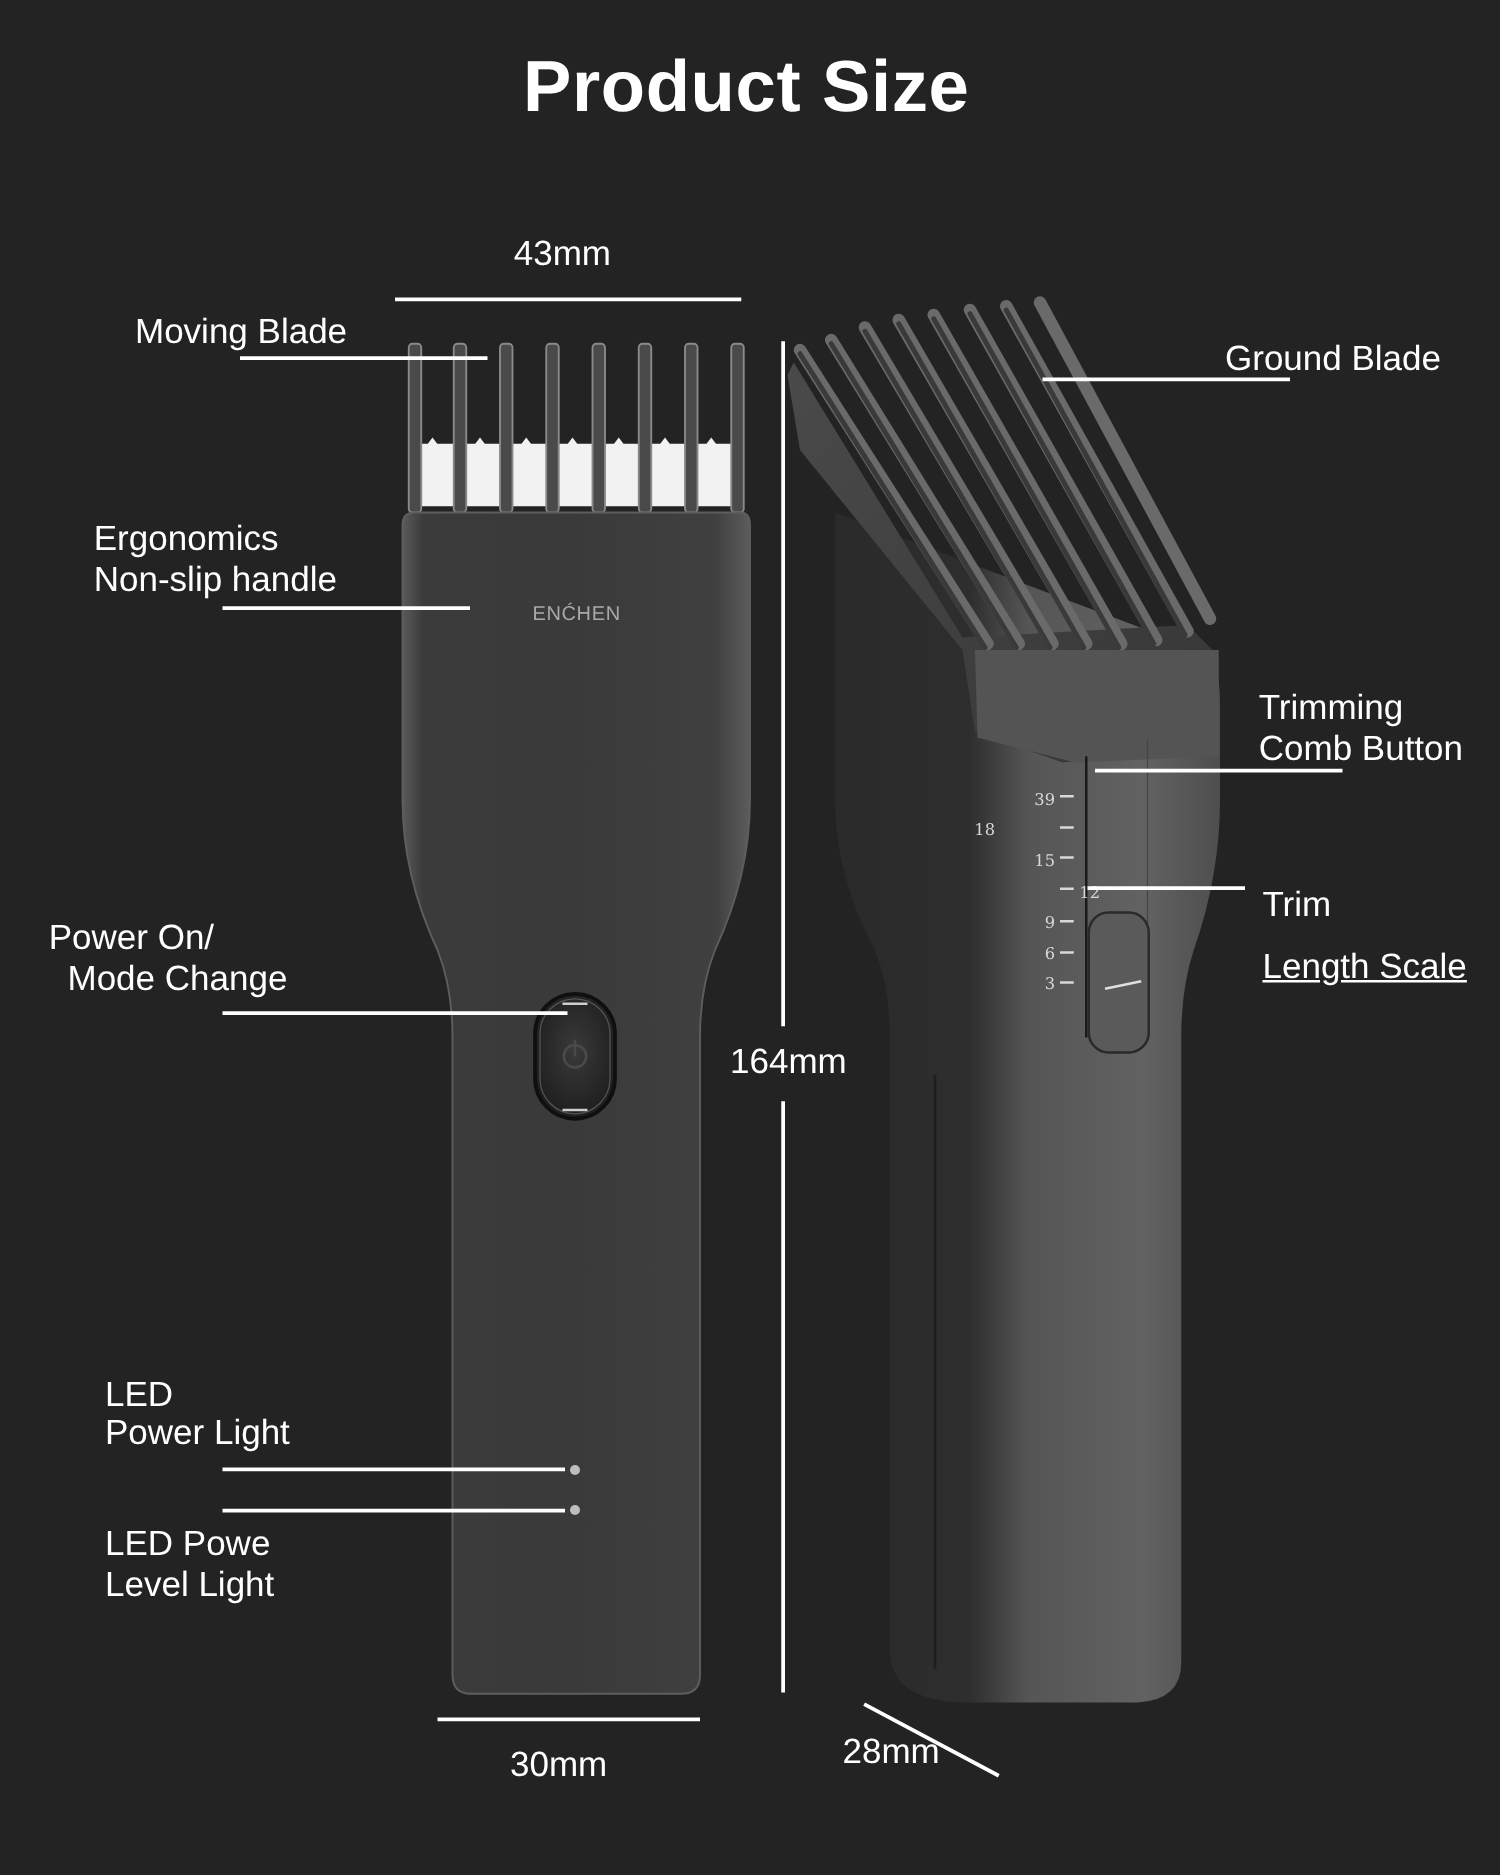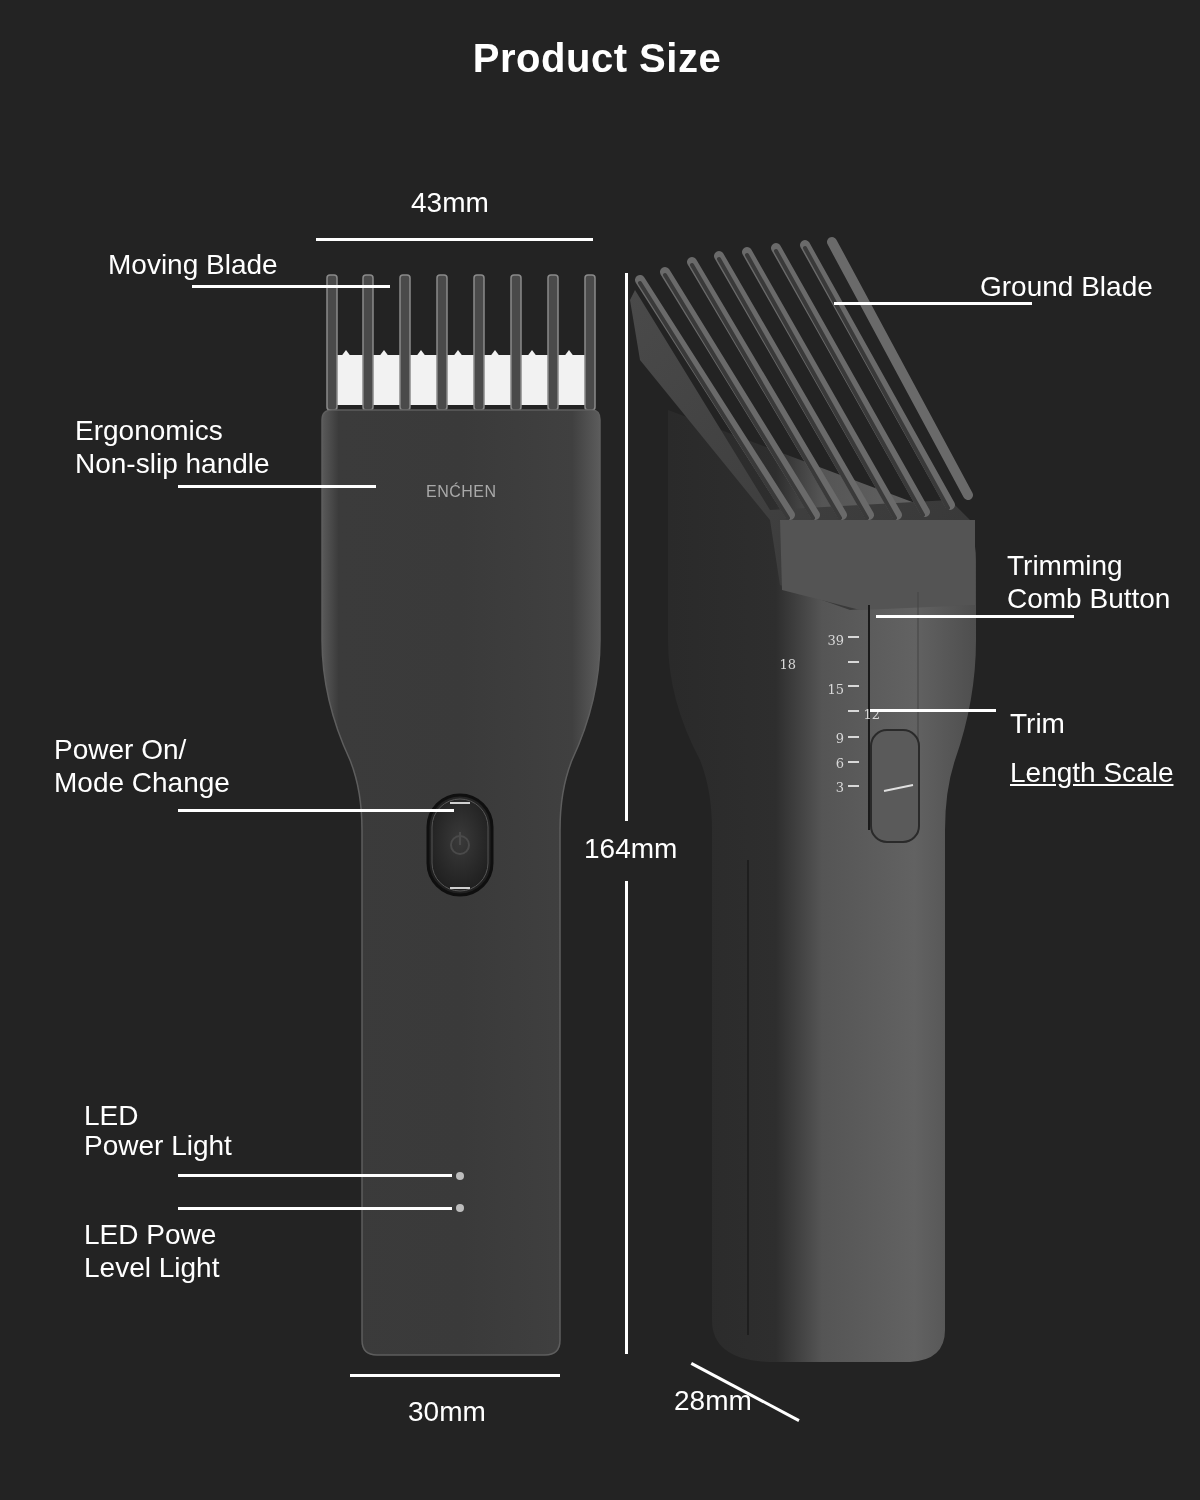--- a/index.html
+++ b/index.html
@@ -6,21 +6,21 @@
   body {
     width: 1200px; height: 1500px;
     background: #232323;
     position: relative;
     overflow: hidden;
     font-family: "Liberation Sans", "DejaVu Sans", sans-serif;
     color: #ffffff;
   }
   .title {
     position: absolute; left: 0; top: 36px; width: 1194px;
-    text-align: center; font-weight: bold; font-size: 40px;
+    text-align: center; font-weight: bold; font-size: 58px;
     letter-spacing: 0.5px; color: #fff;
   }
   .label {
     position: absolute; font-size: 28px; line-height: 33px;
     color: #fff; white-space: nowrap;
   }
   .dim {
     position: absolute; font-size: 28px; color: #fff; white-space: nowrap;
   }
   .hline { position: absolute; height: 3px; background: #fff; }
@@ -183,21 +183,21 @@
 <div class="hline" style="left:692px; top:1362px; width:122px; transform:rotate(28deg); transform-origin:0 0;"></div>
 <div class="dim" style="left:674px; top:1385px;">28mm</div>
 
 <div class="label" style="left:108px; top:248px;">Moving Blade</div>
 <div class="hline" style="left:192px; top:285px; width:198px;"></div>
 
 <div class="label" style="left:75px; top:414px;">Ergonomics</div>
 <div class="label" style="left:75px; top:447px;">Non-slip handle</div>
 <div class="hline" style="left:178px; top:485px; width:198px;"></div>
 
-<div class="label" style="left:54px; top:733px;">Power On/</div>
+<div class="label" style="left:39px; top:733px;">Power On/</div>
 <div class="label" style="left:54px; top:766px;">Mode Change</div>
 <div class="hline" style="left:178px; top:809px; width:276px;"></div>
 
 <div class="label" style="left:84px; top:1099px;">LED</div>
 <div class="label" style="left:84px; top:1129px;">Power Light</div>
 <div class="hline" style="left:178px; top:1174px; width:274px;"></div>
 <div class="dot" style="left:456px; top:1172px;"></div>
 
 <div class="hline" style="left:178px; top:1207px; width:274px;"></div>
 <div class="dot" style="left:456px; top:1204px;"></div>

